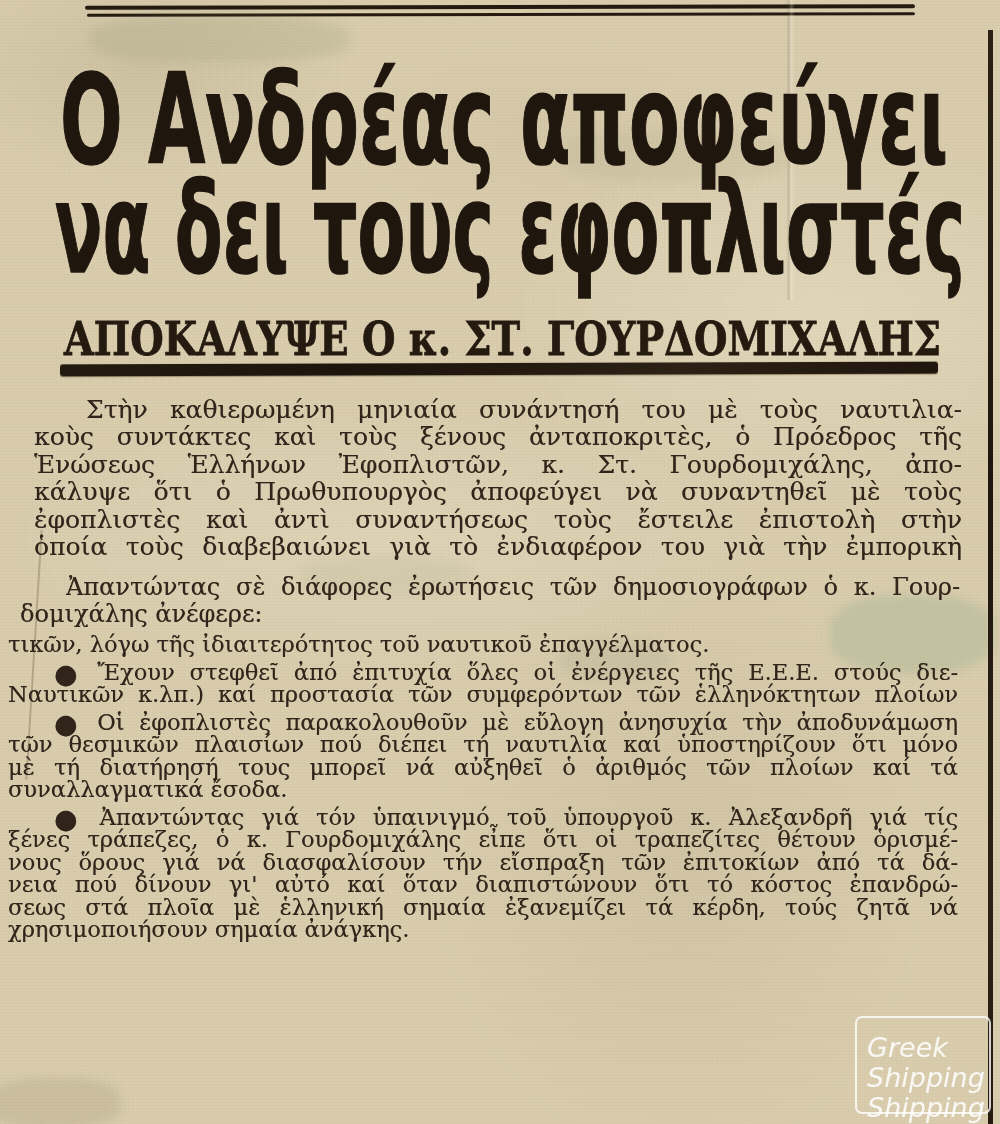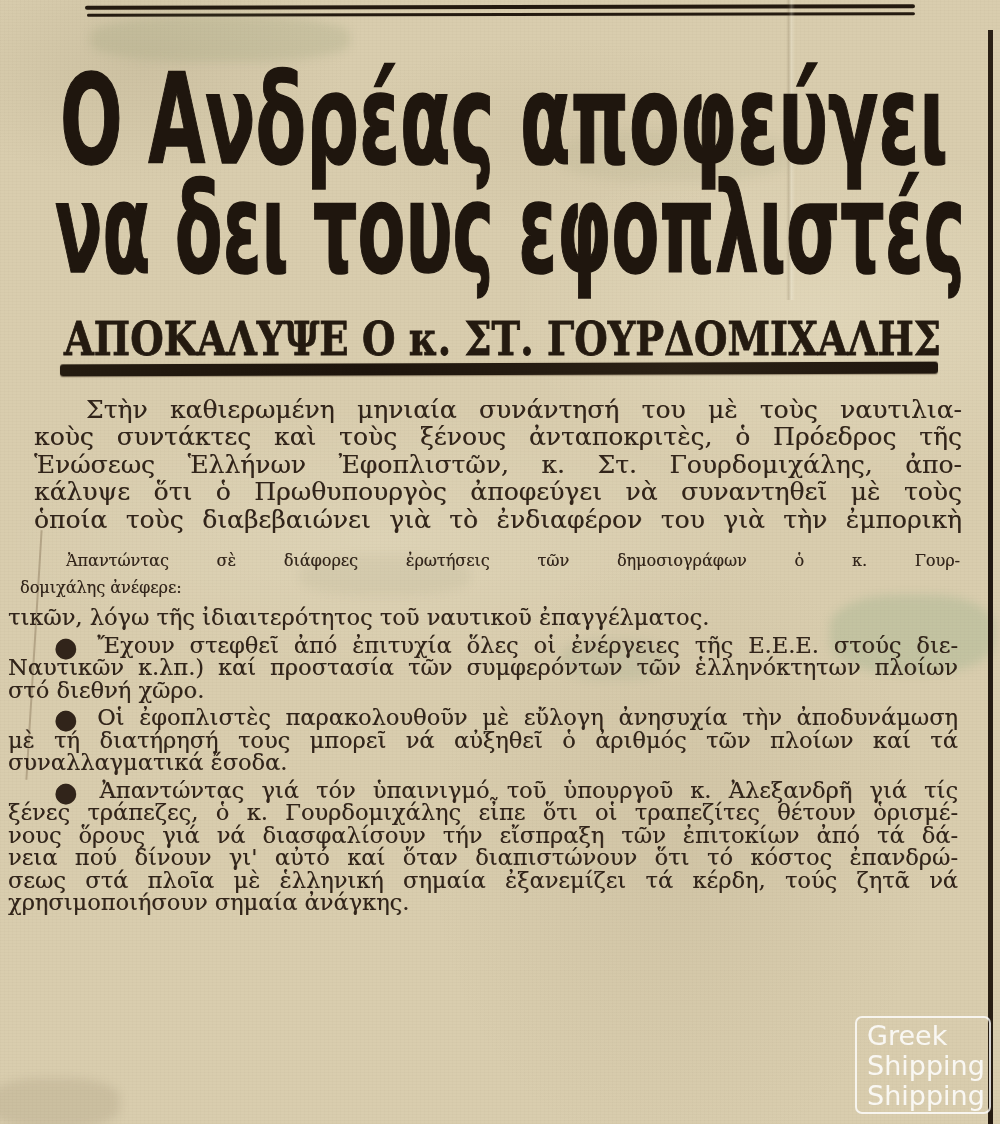--- a/index.html
+++ b/index.html
@@ -39,21 +39,21 @@
     background:linear-gradient(90deg,#241b10 0%, #1d140c 35%, #2b2115 70%, #1f160e 100%);
     border-radius:3px; transform:rotate(-.18deg); filter:blur(.35px);
     box-shadow:0 1px 1px rgba(60,40,20,.35);
   }
   
   .article{position:absolute; left:0; top:396px; width:1000px; color:#31241a;
     text-shadow:.3px .3px .4px rgba(40,25,10,.45);}
   .intro{margin-left:34px; width:928px; font-size:25px; line-height:27.4px;}
   .paras{}
   .para{margin-left:8px; width:950px; font-size:22.5px; line-height:22.5px; margin-top:5px;}
-  .para.lede2{margin-left:20px; width:940px; font-size:16px; line-height:27px; margin-top:14px;}
+  .para.lede2{margin-left:20px; width:940px; font-size:24px; line-height:27px; margin-top:14px;}
   .tline{text-align:justify; text-align-last:justify; white-space:normal;}
   .tline.lastline{text-align-last:left;}
   .intro .tline.firstline{padding-left:52px;}
   .para .tline.firstline{padding-left:46px;}
   .bullet-marker{font-size:27px; line-height:0; vertical-align:-3px; margin-right:12px; letter-spacing:0;}
   
   .vrule{position:absolute; left:988px; top:30px; width:5px; height:1094px;
     background:linear-gradient(180deg,#2a2015,#1e1610 40%,#2c2216 80%,#241a10);
     filter:blur(.3px);}
   
@@ -65,21 +65,21 @@
   .g1{left:90px;  top:16px;  width:260px; height:46px; background:rgba(138,148,112,.20);}
   .g2{left:560px; top:130px; width:230px; height:52px; background:rgba(160,160,130,.14);}
   .g3{left:830px; top:595px; width:165px; height:78px; background:rgba(118,158,120,.22);}
   .g4{left:560px; top:640px; width:110px; height:40px; background:rgba(128,158,124,.16);}
   .g5{left:300px; top:556px; width:170px; height:40px; background:rgba(150,148,118,.10);}
   .g6{left:-10px; top:1078px; width:130px; height:50px; background:rgba(118,106,78,.14);}
   
   .watermark{
     position:absolute; left:855px; top:1016px; width:136px; height:98px;
     border:2px solid rgba(255,255,255,.80); border-radius:7px;
-    padding:3px 0 0 10px; box-sizing:border-box; z-index:5;
+    padding:15px 0 0 10px; box-sizing:border-box; z-index:5;font-style:italic;
   }
   .wm-line{
     font-family:"DejaVu Sans", sans-serif; font-size:27px; line-height:30px;
     color:rgba(255,255,255,.80); text-shadow:0 0 1px rgba(255,255,255,.25);
   }
 </style>
 </head>
 <body>
 
 <div class="page">
@@ -106,37 +106,38 @@
   </svg>
 
   <div class="fatrule"></div>
 
   <div class="article">
     <div class="intro" id="intro">
         <div class="tline firstline">Στὴν καθιερωμένη μηνιαία συνάντησή του μὲ τοὺς ναυτιλια-</div>
         <div class="tline">κοὺς συντάκτες καὶ τοὺς ξένους ἀνταποκριτὲς, ὁ Πρόεδρος τῆς</div>
         <div class="tline">Ἑνώσεως Ἑλλήνων Ἐφοπλιστῶν, κ. Στ. Γουρδομιχάλης, ἀπο-</div>
         <div class="tline">κάλυψε ὅτι ὁ Πρωθυπουργὸς ἀποφεύγει νὰ συναντηθεῖ μὲ τοὺς</div>
+        <div class="tline">ἐφοπλιστὲς καὶ ἀντὶ συναντήσεως τοὺς ἔστειλε ἐπιστολὴ στὴν</div>
         <div class="tline">ὁποία τοὺς διαβεβαιώνει γιὰ τὸ ἐνδιαφέρον του γιὰ τὴν ἐμπορικὴ</div>
       </div>
     <div class="paras" id="paras">
         <div class="para lede2">
           <div class="tline firstline">Ἀπαντώντας σὲ διάφορες ἐρωτήσεις τῶν δημοσιογράφων ὁ κ. Γουρ-</div>
           <div class="tline lastline">δομιχάλης ἀνέφερε:</div>
         </div>
         <div class="para">
           <div class="tline lastline">τικῶν, λόγω τῆς ἰδιαιτερότητος τοῦ ναυτικοῦ ἐπαγγέλματος.</div>
         </div>
         <div class="para">
           <div class="tline firstline"><span class="bullet-marker">●</span>Ἔχουν στεφθεῖ ἀπό ἐπιτυχία ὅλες οἱ ἐνέργειες τῆς Ε.Ε.Ε. στούς διε-</div>
           <div class="tline">Ναυτικῶν κ.λπ.) καί προστασία τῶν συμφερόντων τῶν ἑλληνόκτητων πλοίων</div>
-          <div class="tline lastline">στό διεθνή χῶρο.</div>
         </div>
         <div class="para">
           <div class="tline firstline"><span class="bullet-marker">●</span>Οἱ ἐφοπλιστὲς παρακολουθοῦν μὲ εὔλογη ἀνησυχία τὴν ἀποδυνάμωση</div>
+          <div class="tline">τῶν θεσμικῶν πλαισίων πού διέπει τή ναυτιλία καί ὑποστηρίζουν ὅτι μόνο</div>
           <div class="tline">μὲ τή διατήρησή τους μπορεῖ νά αὐξηθεῖ ὁ ἀριθμός τῶν πλοίων καί τά</div>
           <div class="tline lastline">συναλλαγματικά ἔσοδα.</div>
         </div>
         <div class="para">
           <div class="tline firstline"><span class="bullet-marker">●</span>Ἀπαντώντας γιά τόν ὑπαινιγμό τοῦ ὑπουργοῦ κ. Ἀλεξανδρῆ γιά τίς</div>
           <div class="tline">ξένες τράπεζες, ὁ κ. Γουρδομιχάλης εἶπε ὅτι οἱ τραπεζίτες θέτουν ὁρισμέ-</div>
           <div class="tline">νους ὅρους γιά νά διασφαλίσουν τήν εἴσπραξη τῶν ἐπιτοκίων ἀπό τά δά-</div>
           <div class="tline">νεια πού δίνουν γι' αὐτό καί ὅταν διαπιστώνουν ὅτι τό κόστος ἐπανδρώ-</div>
           <div class="tline">σεως στά πλοῖα μὲ ἑλληνική σημαία ἐξανεμίζει τά κέρδη, τούς ζητᾶ νά</div>
           <div class="tline lastline">χρησιμοποιήσουν σημαία ἀνάγκης.</div>

